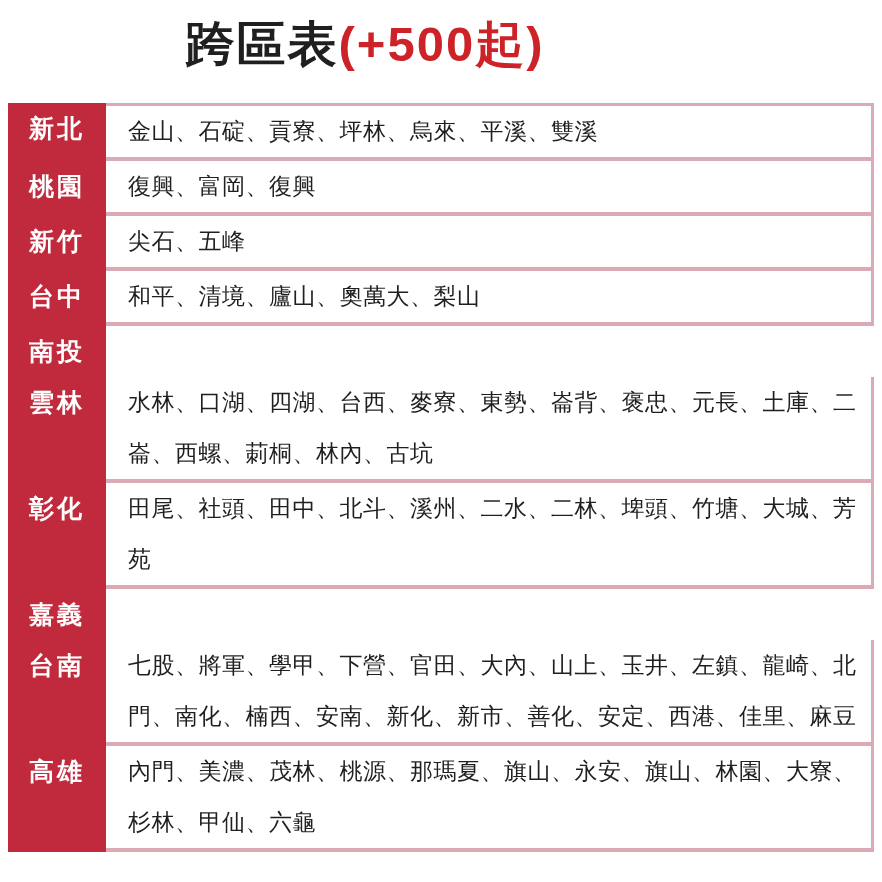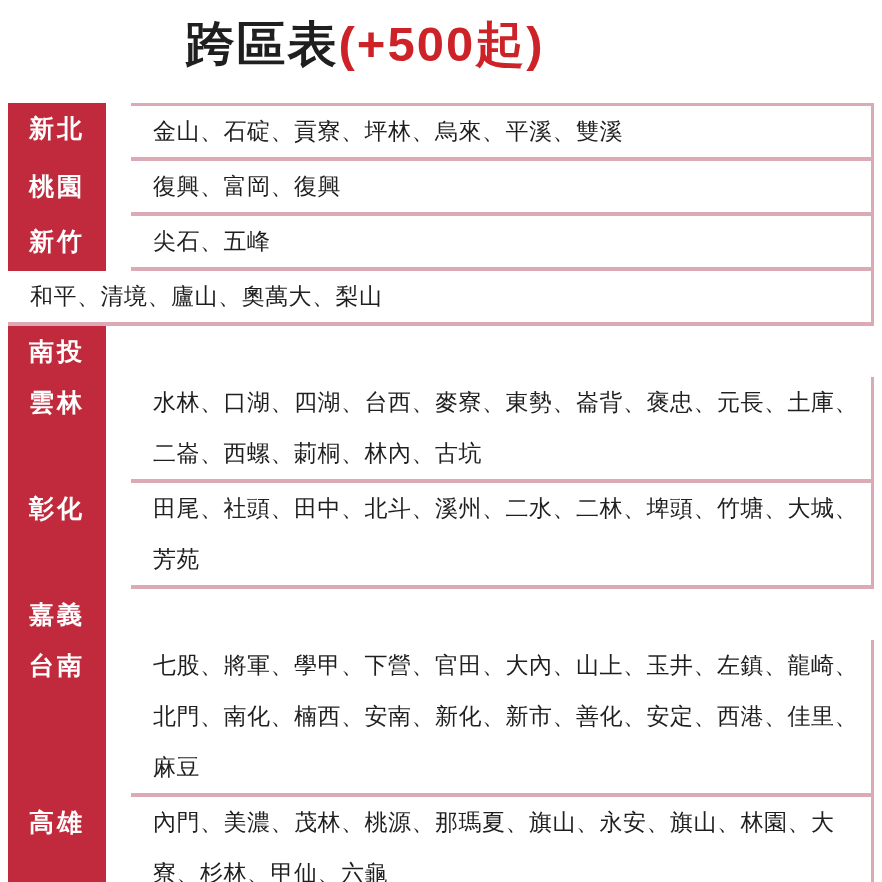--- a/index.html
+++ b/index.html
@@ -30,21 +30,20 @@
   .title .suffix {
     color: var(--title-red, #cd2328);
   }
   .zone-table {
     margin: 23px 8px 0 8px;
     width: 866px;
   }
   .row {
     display: flex;
     align-items: stretch;
-    gap: 25px;
   }
   .region {
     flex: 0 0 98px;
     width: 98px;
     background: var(--accent-red, #c12a3c);
     color: #ffffff;
     font-size: 25px;
     font-weight: 700;
     letter-spacing: 3px;
     text-align: center;
@@ -84,20 +83,21 @@
     <div class="region">桃園</div>
     <div class="cell">復興、富岡、復興</div>
   </div>
 
   <div class="row">
     <div class="region">新竹</div>
     <div class="cell">尖石、五峰</div>
   </div>
 
   <div class="row">
+    <div class="region">台中</div>
     <div class="cell">和平、清境、廬山、奧萬大、梨山</div>
   </div>
 
   <div class="row">
     <div class="region">南投</div>
   </div>
 
   <div class="row">
     <div class="region">雲林</div>
     <div class="cell">水林、口湖、四湖、台西、麥寮、東勢、崙背、褒忠、元長、土庫、二崙、西螺、莿桐、林內、古坑</div>

